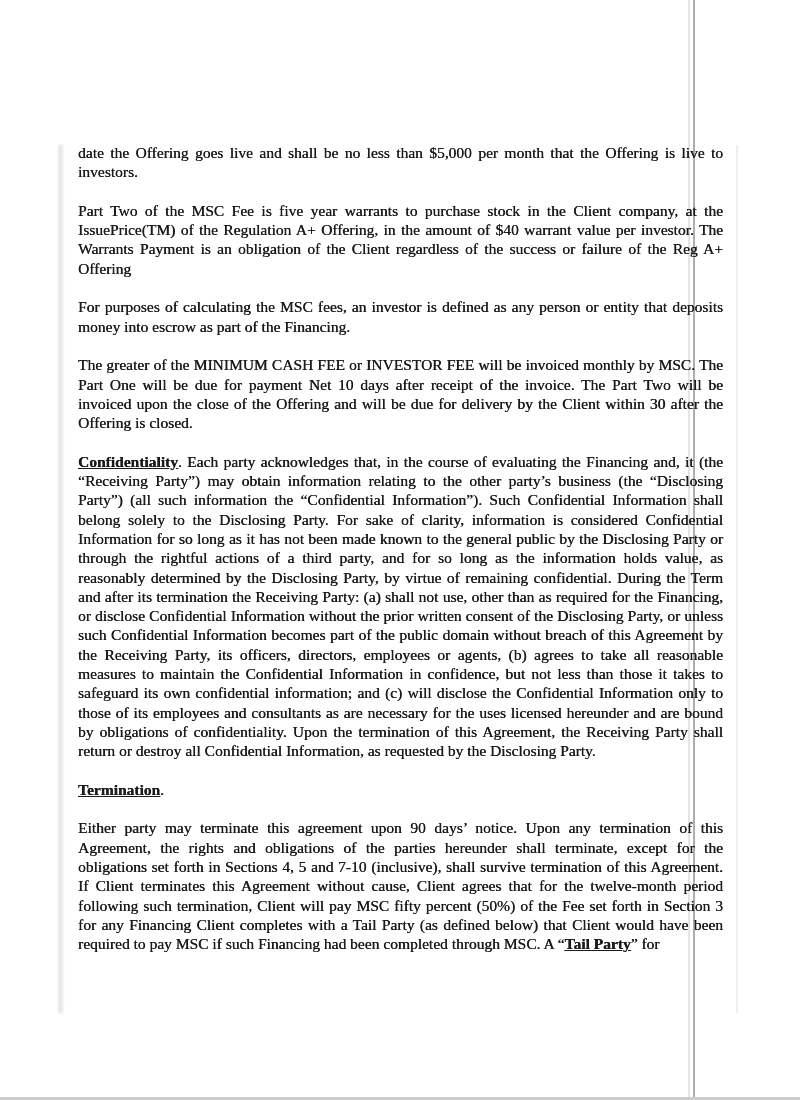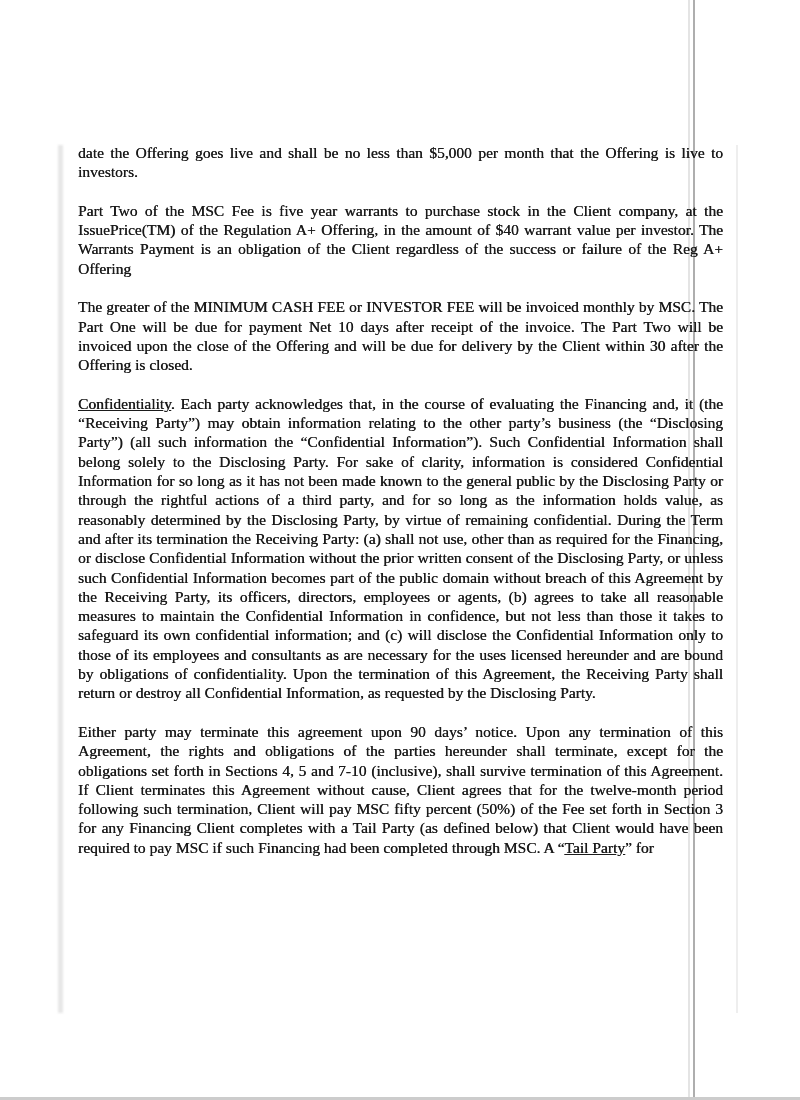--- a/index.html
+++ b/index.html
@@ -73,31 +73,34 @@
     text-align: justify;
     
     text-shadow: 0.3px 0 0 currentColor;
   }
   .content p {
     margin: 0 0 19.3px 0;
     padding: 0;
   }
   .u {
     text-decoration: underline;
+    font-weight: bold;
   }
 </style>
 </head>
 <body>
 
 <div class="page">
   <div class="scan-left"></div>
   <div class="scan-right"></div>
   <div class="edge-right-inner"></div>
   <div class="edge-right-outer"></div>
   <div class="edge-bottom"></div>
   <div class="content" id="paragraphs" style="color: rgb(27, 27, 27);">
       <p><span>date the Offering goes live and shall be no less than $5,000 per month that the Offering is live to investors.</span></p>
       <p><span>Part Two of the MSC Fee is five year warrants to purchase stock in the Client company, at the IssuePrice(TM) of the Regulation A+ Offering, in the amount of $40 warrant value per investor. The Warrants Payment is an obligation of the Client regardless of the success or failure of the Reg A+ Offering</span></p>
+      <p><span>For purposes of calculating the MSC fees, an investor is defined as any person or entity that deposits money into escrow as part of the Financing.</span></p>
       <p><span>The greater of the MINIMUM CASH FEE or INVESTOR FEE will be invoiced monthly by MSC. The Part One will be due for payment Net 10 days after receipt of the invoice.  The Part Two will be invoiced upon the close of the Offering and will be due for delivery by the Client within 30 after the Offering is closed.</span></p>
       <p><span class="u">Confidentiality</span><span>. Each party acknowledges that, in the course of evaluating the Financing and, it (the “Receiving Party”) may obtain information relating to the other party’s business (the “Disclosing Party”) (all such information the “Confidential Information”). Such Confidential Information shall belong solely to the Disclosing Party. For sake of clarity, information is considered Confidential Information for so long as it has not been made known to the general public by the Disclosing Party or through the rightful actions of a third party, and for so long as the information holds value, as reasonably determined by the Disclosing Party, by virtue of remaining confidential.  During the Term and after its termination the Receiving Party: (a) shall not use, other than as required for the Financing, or disclose Confidential Information without the prior written consent of the Disclosing Party, or unless such Confidential Information becomes part of the public domain without breach of this Agreement by the Receiving Party, its officers, directors, employees or agents, (b) agrees to take all reasonable measures to maintain the Confidential Information in confidence, but not less than those it takes to safeguard its own confidential information; and (c) will disclose the Confidential Information only to those of its employees and consultants as are necessary for the uses licensed hereunder and are bound by obligations of confidentiality.  Upon the termination of this Agreement, the Receiving Party shall return or destroy all Confidential Information, as requested by the Disclosing Party.</span></p>
+      <p><span class="u">Termination</span><span>.</span></p>
       <p><span>Either party may terminate this agreement upon 90 days’ notice.  Upon any termination of this Agreement, the rights and obligations of the parties hereunder shall terminate, except for the obligations set forth in Sections 4, 5 and 7-10 (inclusive), shall survive termination of this Agreement. If Client terminates this Agreement without cause, Client agrees that for the twelve-month period following such termination, Client will pay MSC fifty percent (50%) of the Fee set forth in Section 3 for any Financing Client completes with a Tail Party (as defined below) that Client would have been required to pay MSC if such Financing had been completed through MSC.  A “</span><span class="u">Tail Party</span><span>” for</span></p>
     </div>
 </div>
 
 </body></html>

